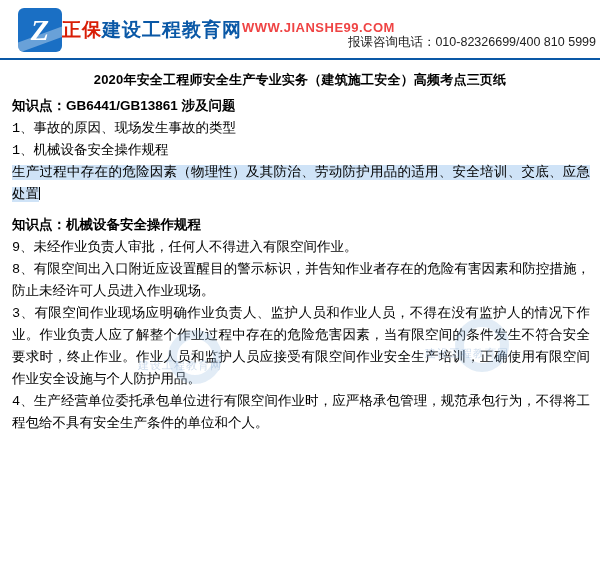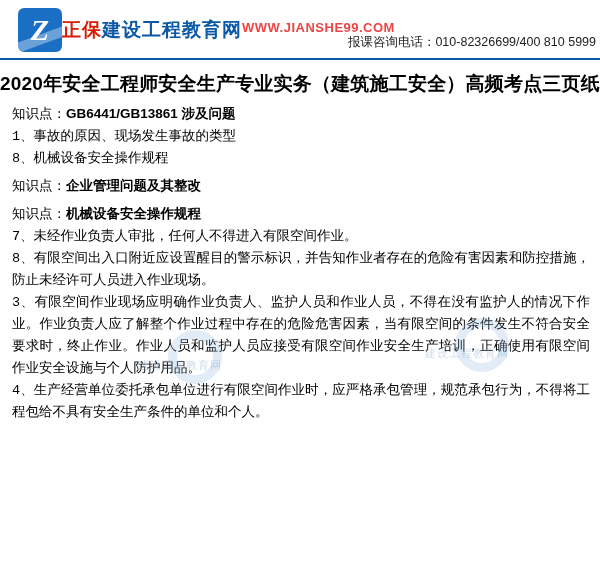--- a/index.html
+++ b/index.html
@@ -96,39 +96,39 @@
     top: 34px;
     font-size: 12.5px;
     color: #222222;
     white-space: nowrap;
     text-align: center;
   }
 
   
   .doc-title {
     text-align: center;
-    font-size: 19px;
+    font-size: 13px;
     font-weight: bold;
     margin: 11px 0 6px 0;
     color: #000;
     letter-spacing: 0.2px;
   }
 
   
   .content {
     padding: 0 10px 0 12px;
     font-size: 13.5px;
     line-height: 1.62;
   }
   .kp-line {
     font-size: 13.5px;
     margin: 2px 0 1px 0;
   }
   .kp-label {
-    font-weight: normal;
+    font-weight: bold;
   }
   .kp-value {
     font-weight: bold;
     text-align: center;
   }
   .para {
     margin: 0;
     font-size: 13.5px;
     line-height: 1.63;
     text-align: justify;
@@ -192,34 +192,32 @@
   </div>
 
   <div class="doc-title">2020年安全工程师安全生产专业实务（建筑施工安全）高频考点三页纸</div>
 
   <div class="content">
 
     <div class="kp-line">
       <span class="kp-label">知识点：</span><span class="kp-value">GB6441/GB13861 涉及问题</span>
     </div>
     <p class="para">1、事故的原因、现场发生事故的类型</p>
-    <p class="para">8、机械设备安全操作规程</p>
+    <p class="para">1、机械设备安全操作规程</p>
+    <p class="para"><span class="selected">生产过程中存在的危险因素（物理性）及其防治、劳动防护用品的适用、安全培训、交底、应急处置</span><span class="caret"></span></p>
 
     <div class="block-gap"></div>
 
-    <div class="kp-line">
-      <span class="kp-label">知识点：</span><span class="kp-value">企业管理问题及其整改</span>
-    </div>
 
     <div class="block-gap"></div>
 
     <div class="kp-line">
       <span class="kp-label">知识点：</span><span class="kp-value">机械设备安全操作规程</span>
     </div>
-    <p class="para">7、未经作业负责人审批，任何人不得进入有限空间作业。</p>
+    <p class="para">9、未经作业负责人审批，任何人不得进入有限空间作业。</p>
     <p class="para">8、有限空间出入口附近应设置醒目的警示标识，并告知作业者存在的危险有害因素和防控措施，防止未经许可人员进入作业现场。</p>
     <p class="para">3、有限空间作业现场应明确作业负责人、监护人员和作业人员，不得在没有监护人的情况下作业。作业负责人应了解整个作业过程中存在的危险危害因素，当有限空间的条件发生不符合安全要求时，终止作业。作业人员和监护人员应接受有限空间作业安全生产培训，正确使用有限空间作业安全设施与个人防护用品。</p>
     <p class="para">4、生产经营单位委托承包单位进行有限空间作业时，应严格承包管理，规范承包行为，不得将工程包给不具有安全生产条件的单位和个人。</p>
 
   </div>
 
   <div class="wm wm-ring wm1"></div>
   <div class="wm wm-text wm1-text">建设工程教育网</div>
   <div class="wm wm-ring wm2"></div>
   <div class="wm wm-text wm2-text">建设工程教育网</div>

